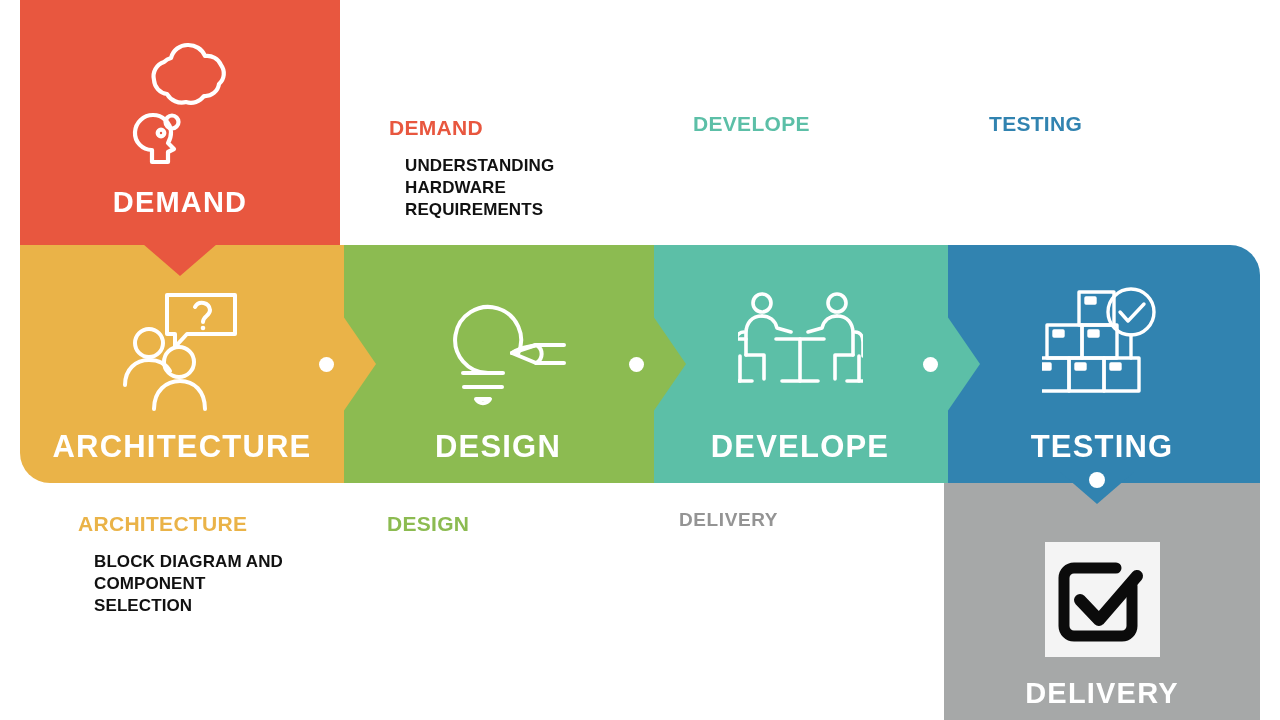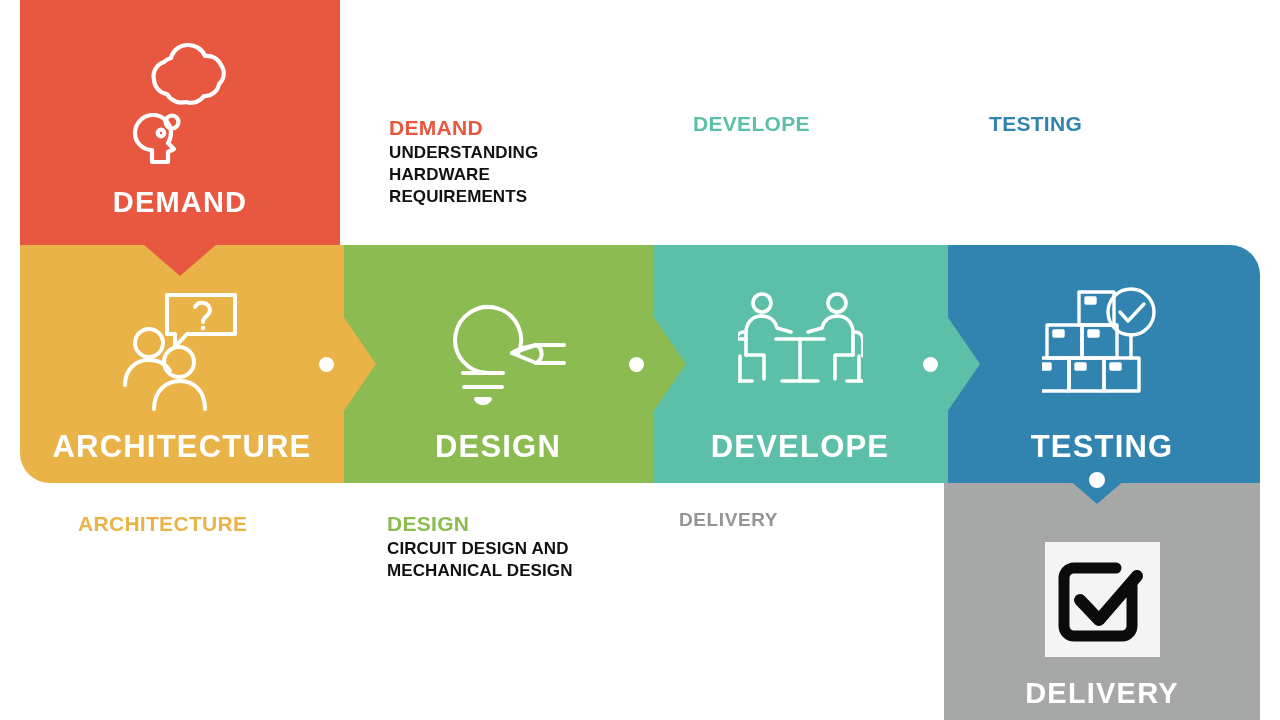--- a/index.html
+++ b/index.html
@@ -208,21 +208,21 @@
     letter-spacing: 0.3px;
     line-height: 1.1;
     margin: 0 0 3px 0;
   }
   .callout .co-body {
     font-size: 17px;
     font-weight: bold;
     color: #111111;
     line-height: 1.28;
     letter-spacing: 0.1px;
-    margin: 0;
+    margin: 16px;
     white-space: pre-line;
   }
 
   .co-demand   { left: 389px; top: 116px; width: 290px; }
   .co-develope { left: 693px; top: 112px; width: 280px; }
   .co-testing  { left: 989px; top: 112px; width: 290px; }
   .co-arch     { left: 78px;  top: 512px; width: 300px; }
   .co-design   { left: 387px; top: 512px; width: 290px; }
   .co-delivery { left: 679px; top: 510px; width: 260px; }
 
@@ -384,25 +384,26 @@
   <div class="callout co-develope">
     <p class="co-head" style="color:#5cbfa7;">DEVELOPE</p>
   </div>
 
   <div class="callout co-testing">
     <p class="co-head" style="color:#3183b0;">TESTING</p>
   </div>
 
   <div class="callout co-arch">
     <p class="co-head" style="color:#eab348;">ARCHITECTURE</p>
+    <p class="co-body">BLOCK DIAGRAM AND
+COMPONENT
+SELECTION</p>
   </div>
 
   <div class="callout co-design">
     <p class="co-head" style="color:#8cbb51;">DESIGN</p>
-    <p class="co-body">CIRCUIT DESIGN AND
-MECHANICAL DESIGN</p>
   </div>
 
   <div class="callout co-delivery">
     <p class="co-head" style="color:#949494;">DELIVERY</p>
   </div>
 
 </div>
 
 </body></html>

